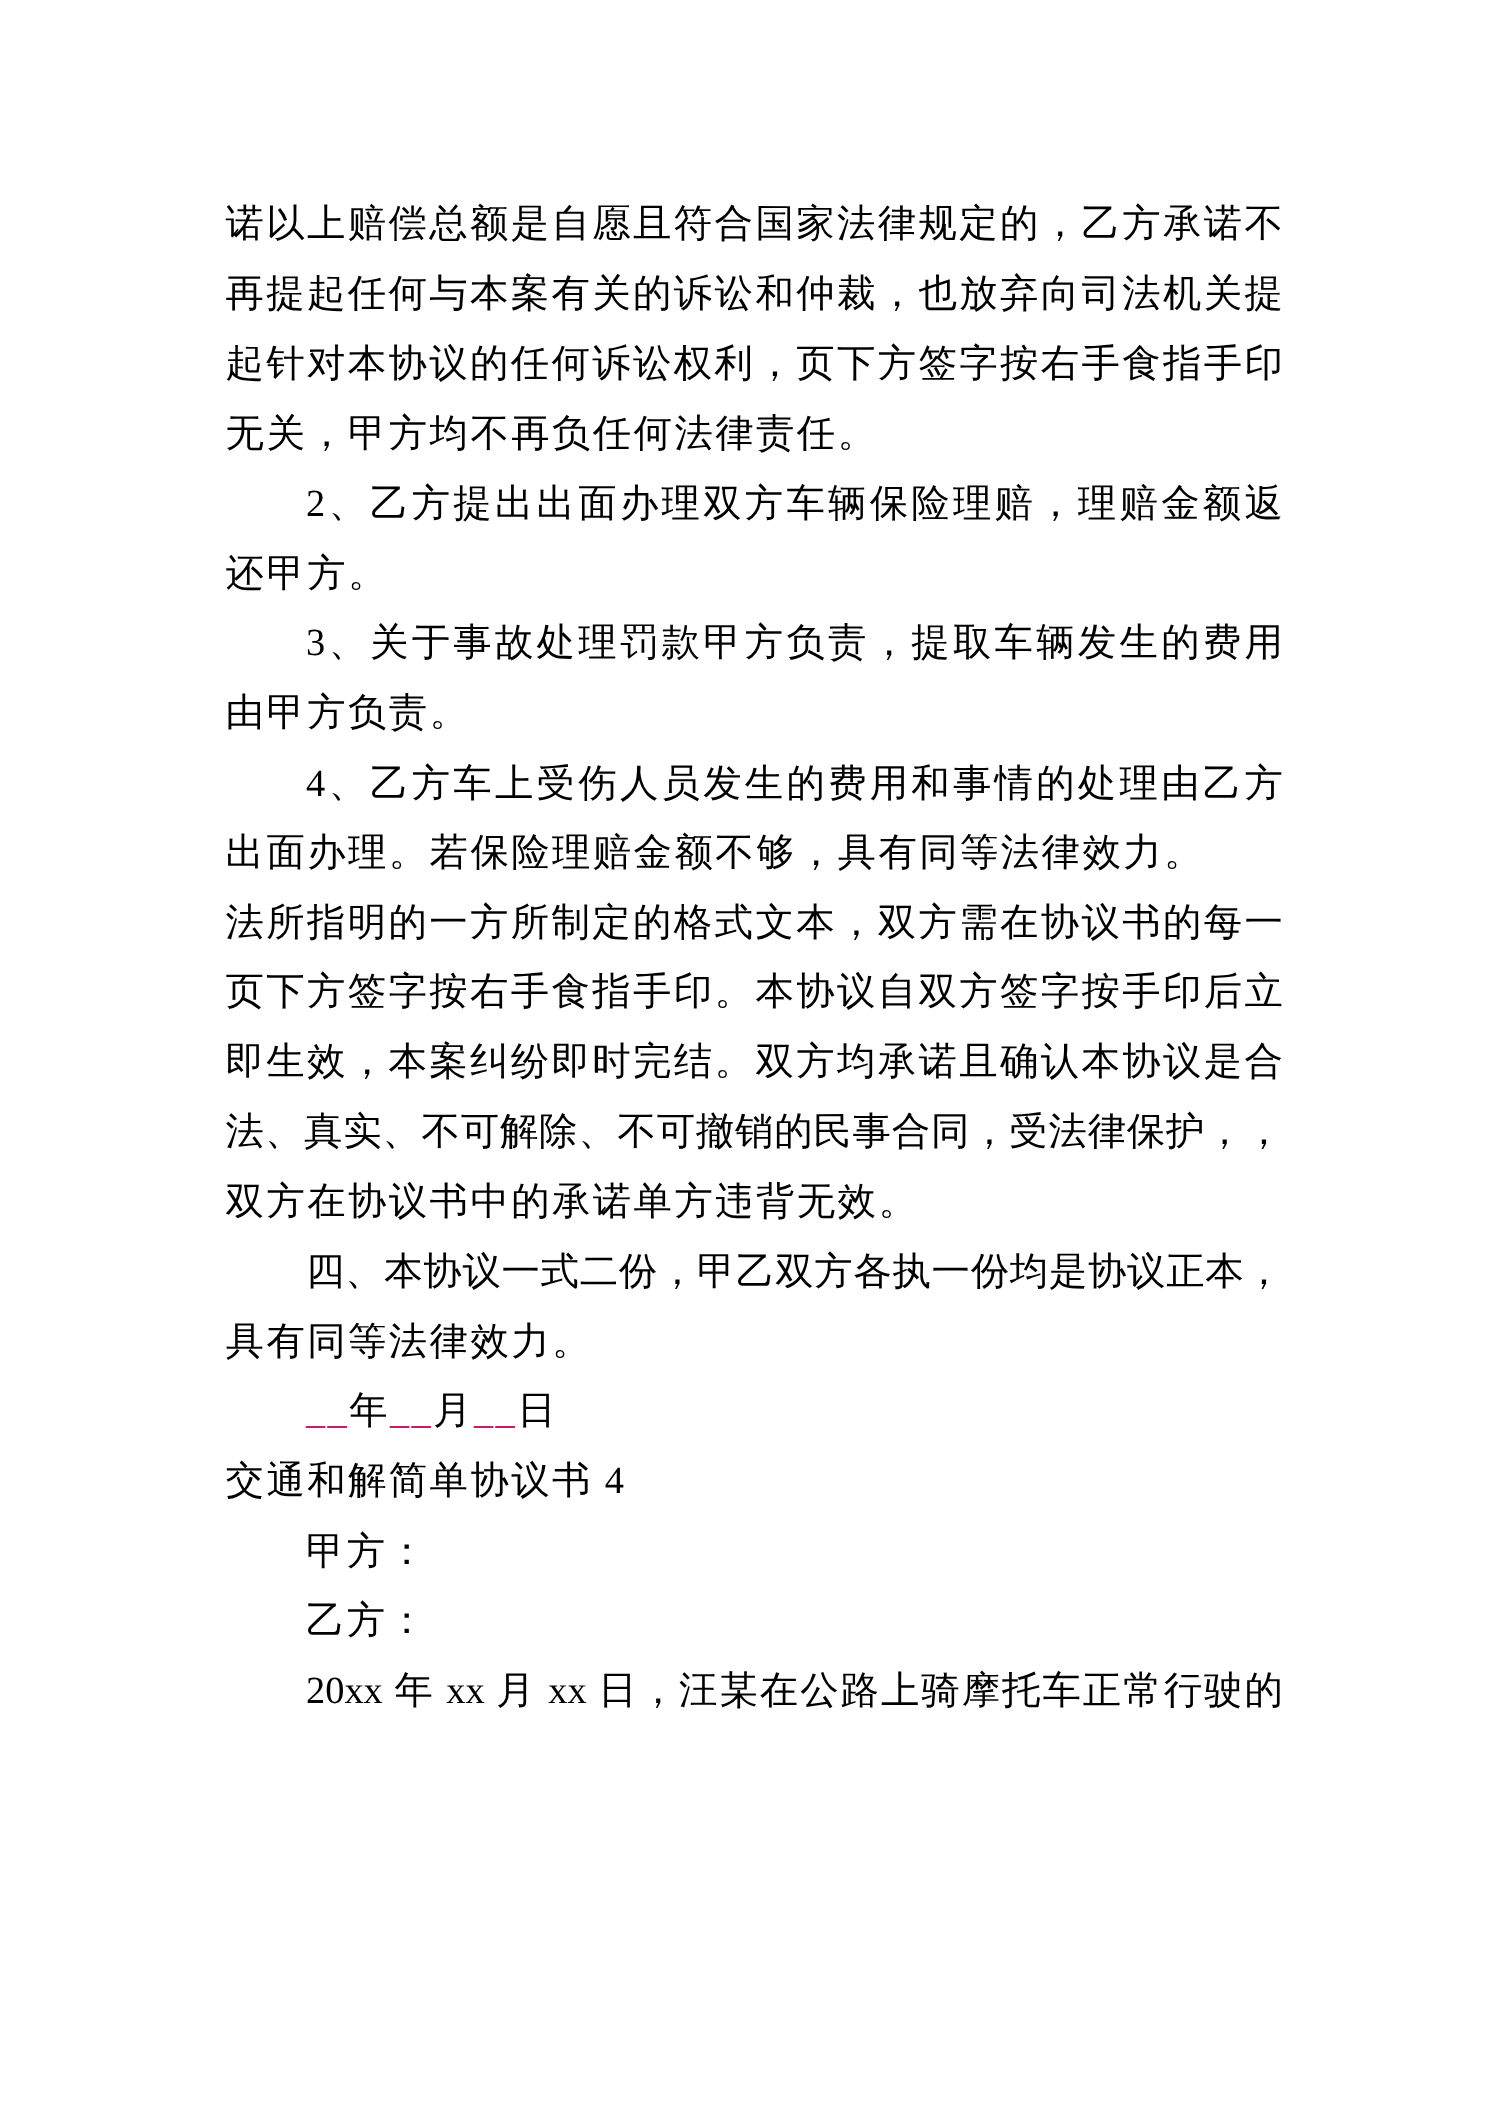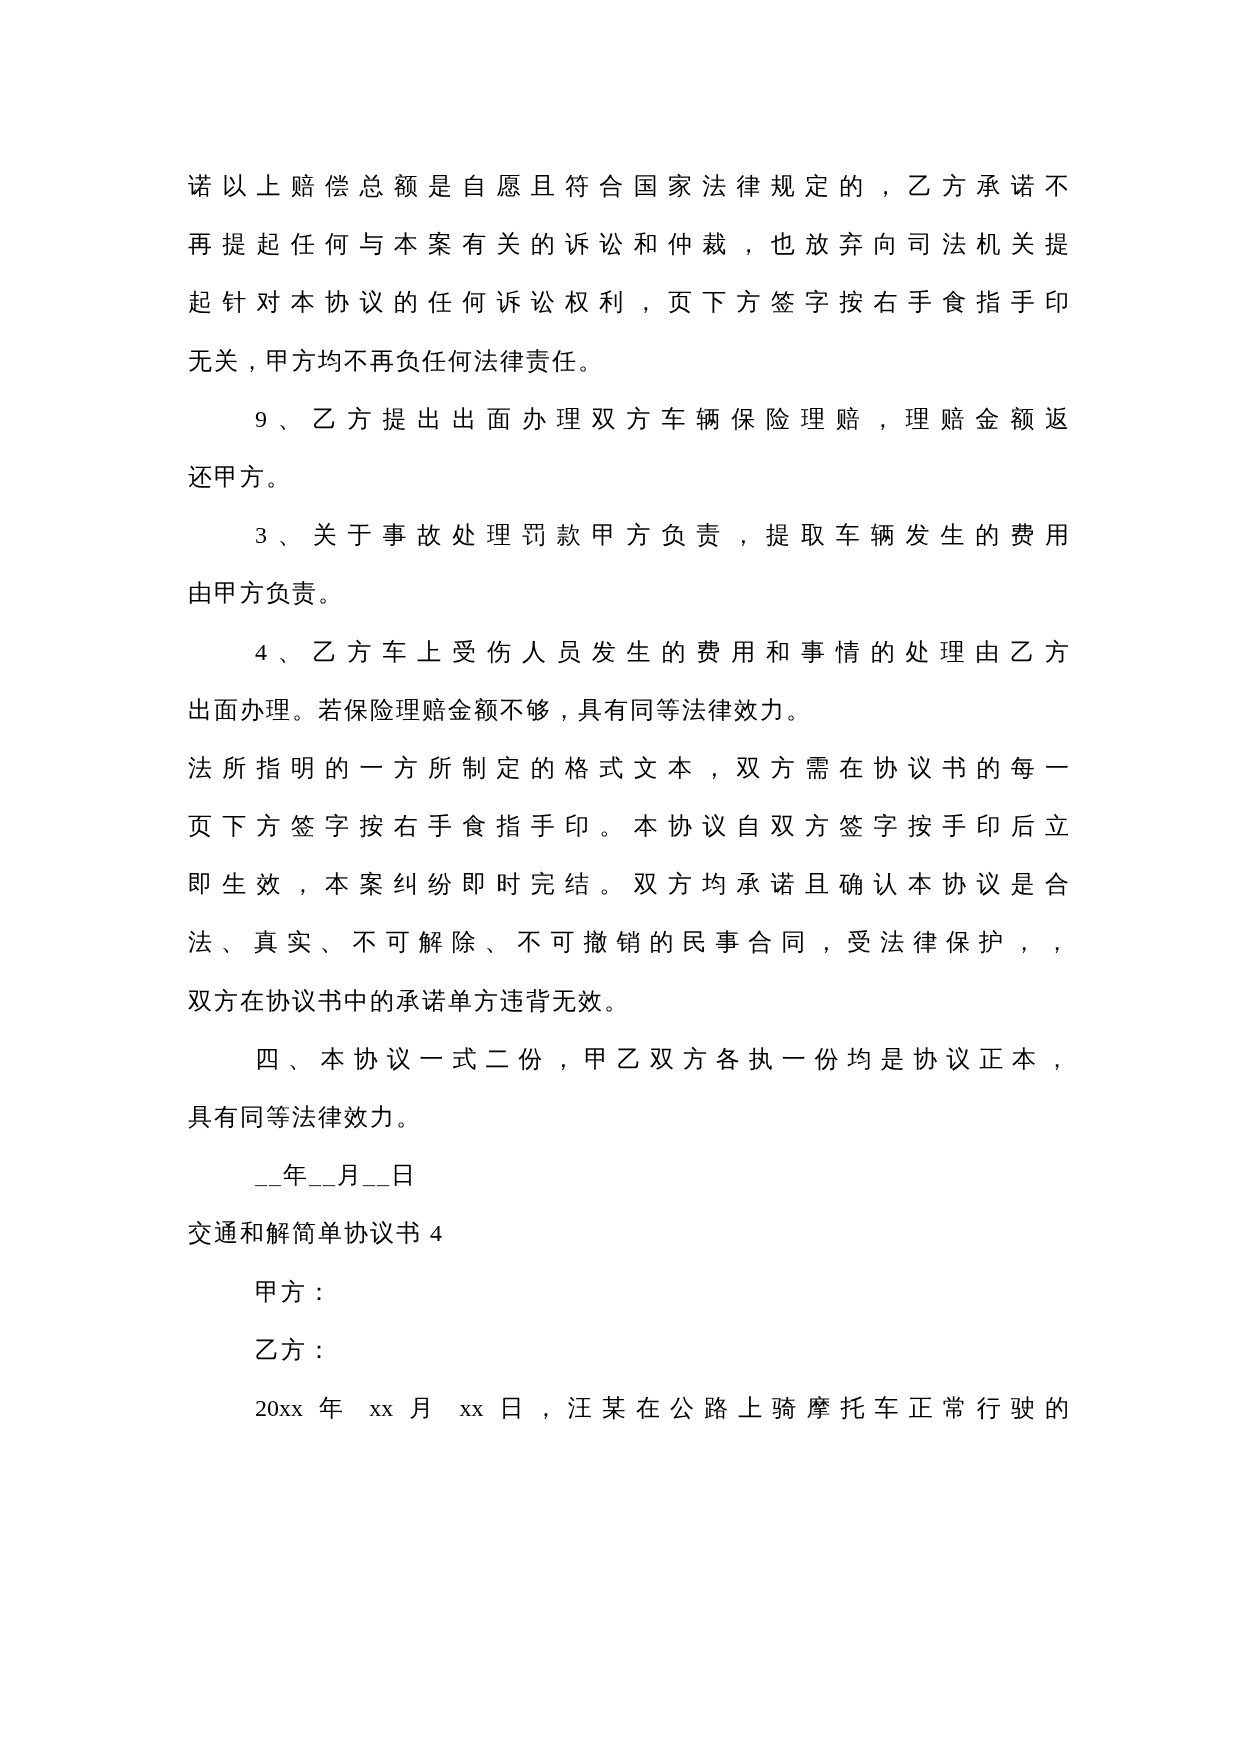--- a/index.html
+++ b/index.html
@@ -16,54 +16,54 @@
     font-family: "Liberation Serif", "DejaVu Serif", serif;
     color: #000000;
   }
   .textblock {
     position: absolute;
     left: 188px;
     top: 157px;
     width: 881px;
   }
   .line {
-    font-size: 24px;
+    font-size: 32px;
     height: 58.2px;
     line-height: 58.2px;
     letter-spacing: 2px;
     white-space: nowrap;
     text-align: left;
   }
   
   .fill {
     letter-spacing: 0;
     white-space: normal;
     text-align: justify;
     text-align-last: justify;
   }
   
   .indent {
     padding-left: 67px;
   }
   .blank {
-    color: #404040;
+    color: #be185d;
   }
 </style>
 </head>
 <body>
 
 <div class="page">
   <div class="textblock">
 
     <div class="line fill">诺以上赔偿总额是自愿且符合国家法律规定的，乙方承诺不</div>
     <div class="line fill">再提起任何与本案有关的诉讼和仲裁，也放弃向司法机关提</div>
     <div class="line fill">起针对本协议的任何诉讼权利，页下方签字按右手食指手印</div>
     <div class="line">无关，甲方均不再负任何法律责任。</div>
 
-    <div class="line indent fill">9、乙方提出出面办理双方车辆保险理赔，理赔金额返</div>
+    <div class="line indent fill">2、乙方提出出面办理双方车辆保险理赔，理赔金额返</div>
     <div class="line">还甲方。</div>
 
     <div class="line indent fill">3、关于事故处理罚款甲方负责，提取车辆发生的费用</div>
     <div class="line">由甲方负责。</div>
 
     <div class="line indent fill">4、乙方车上受伤人员发生的费用和事情的处理由乙方</div>
     <div class="line">出面办理。若保险理赔金额不够，具有同等法律效力。</div>
 
     <div class="line fill">法所指明的一方所制定的格式文本，双方需在协议书的每一</div>
     <div class="line fill">页下方签字按右手食指手印。本协议自双方签字按手印后立</div>

